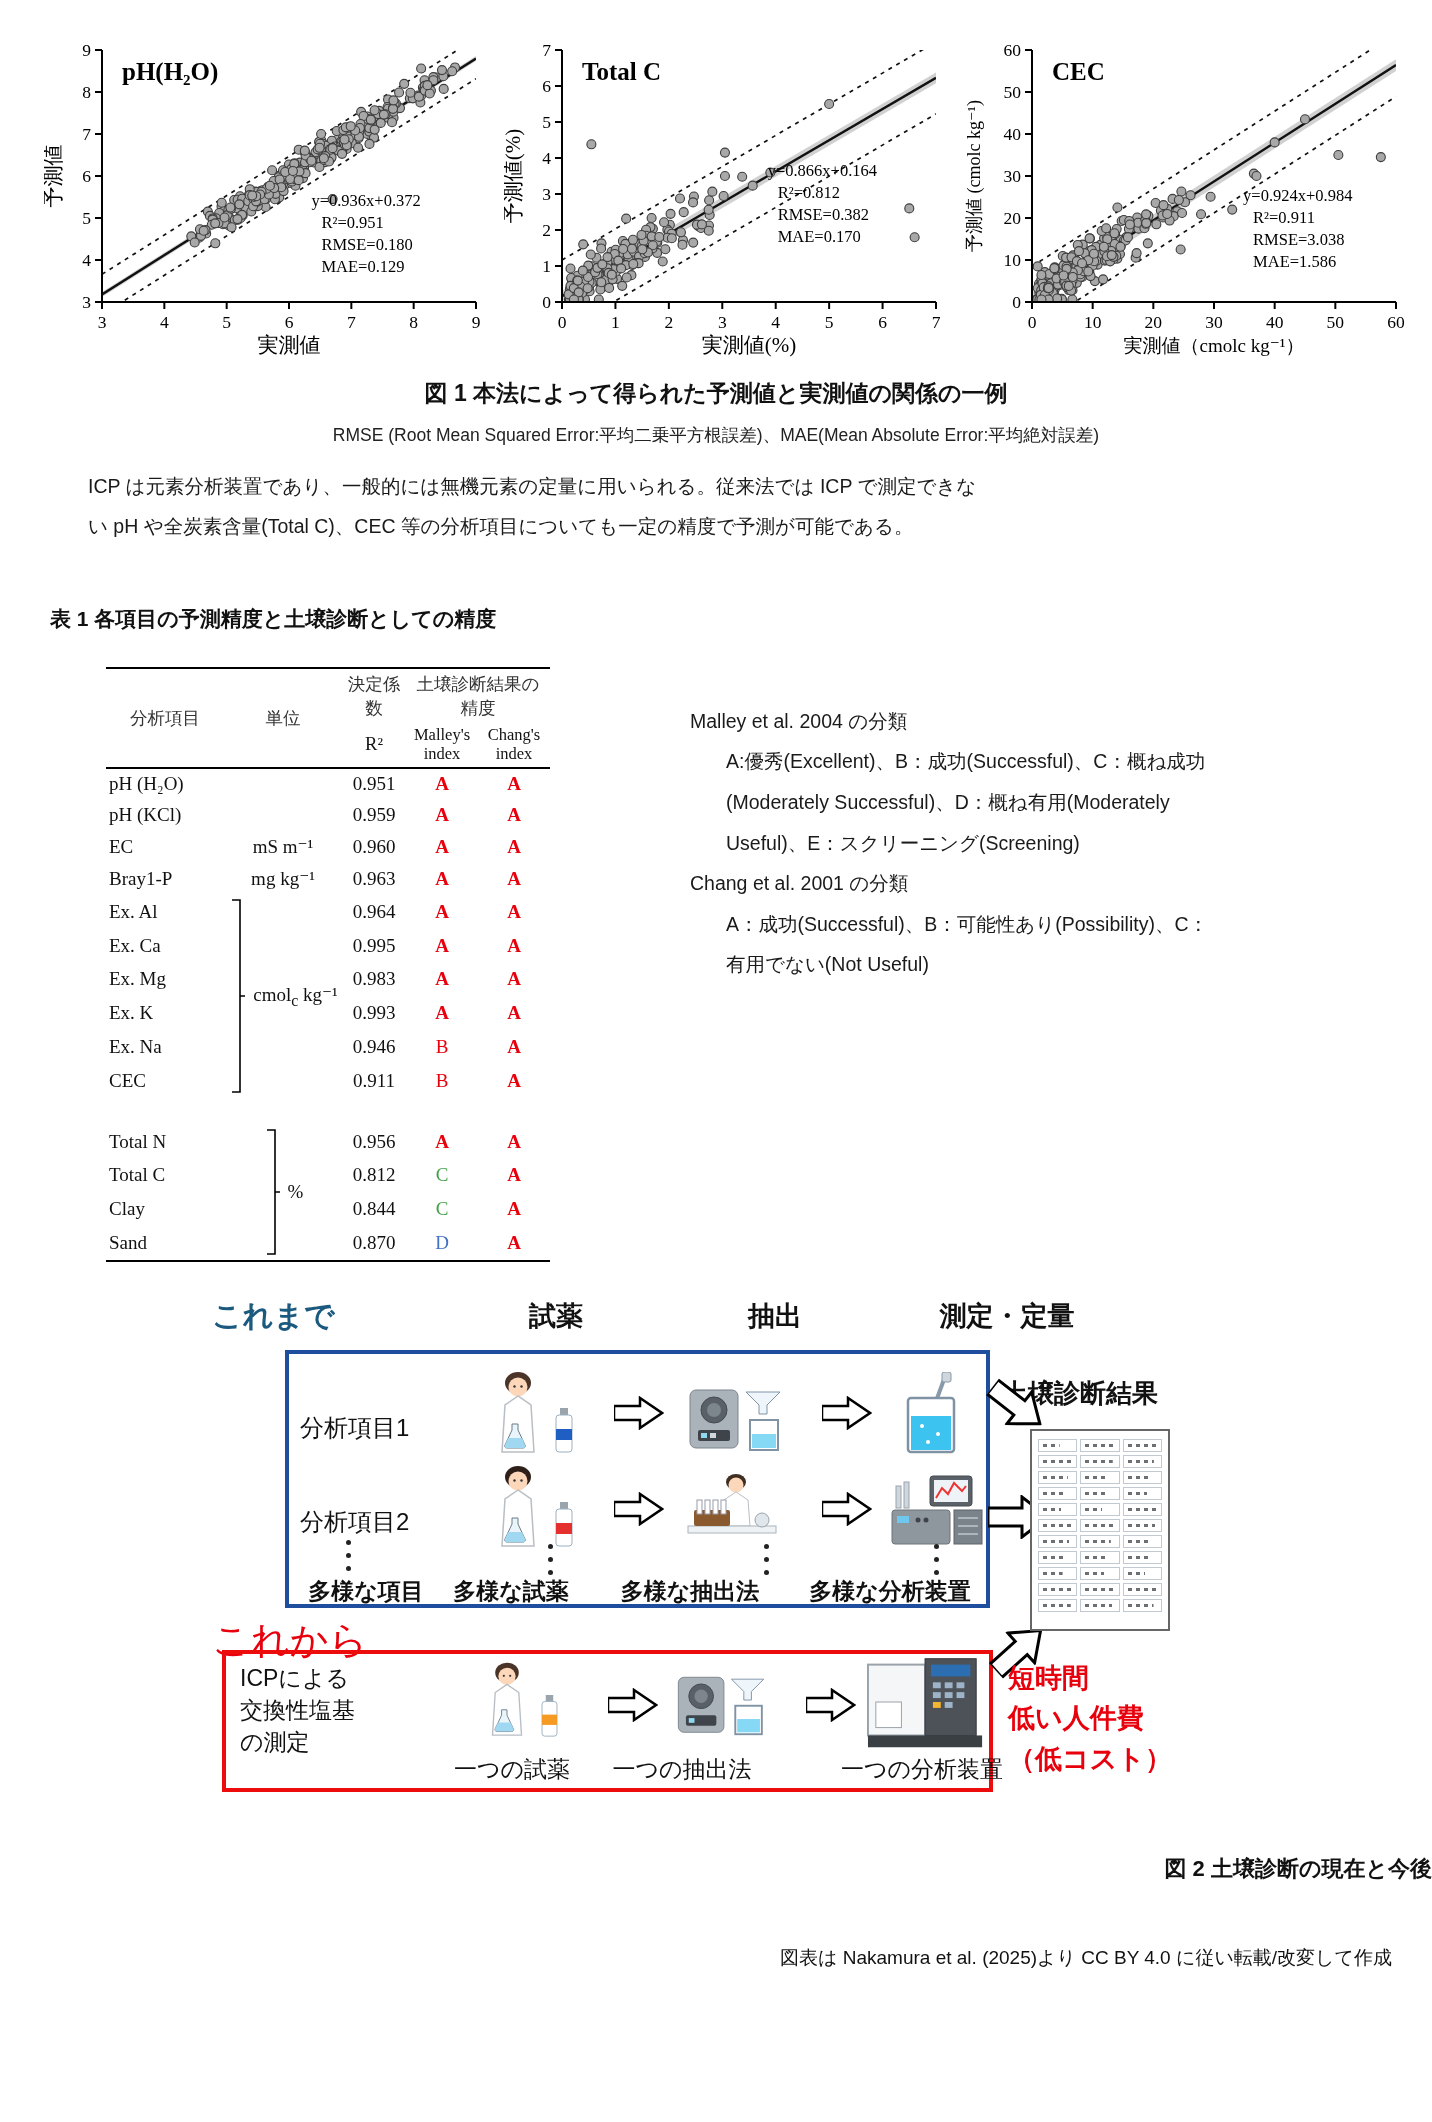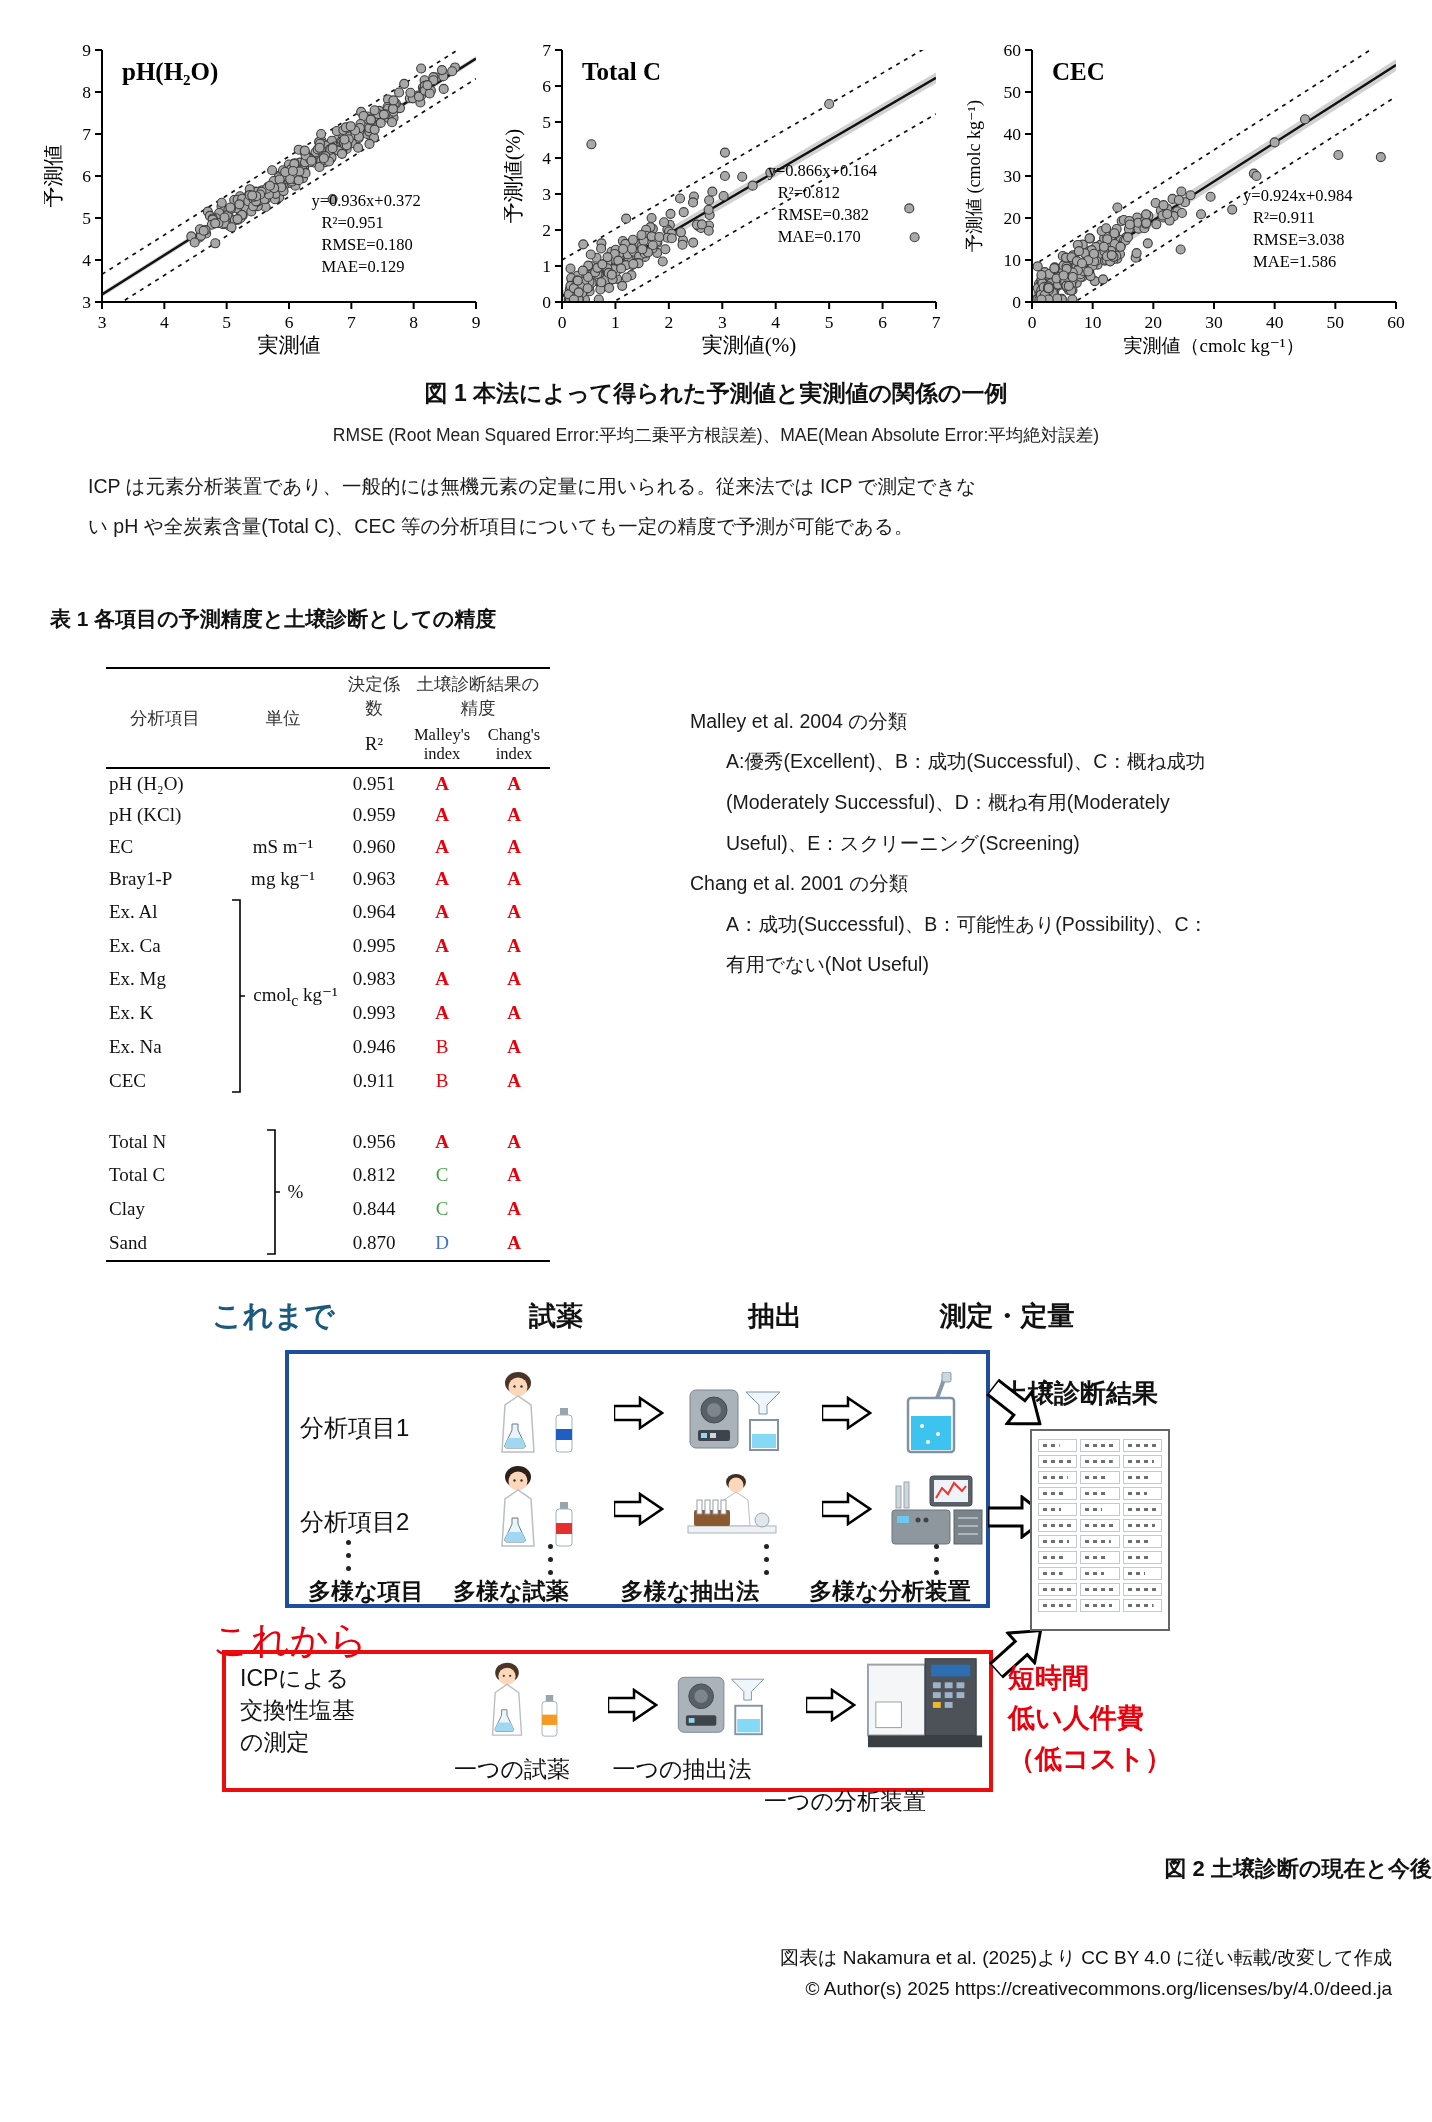--- a/index.html
+++ b/index.html
@@ -1284,21 +1284,21 @@
         <rect x="68" y="38" width="8" height="6" fill="#9fb3c8"></rect>
         <rect x="80" y="38" width="8" height="6" fill="#9fb3c8"></rect>
         <rect x="92" y="38" width="8" height="6" fill="#9fb3c8"></rect>
         <rect x="68" y="48" width="8" height="6" fill="#f2b632"></rect>
         <rect x="80" y="48" width="8" height="6" fill="#9fb3c8"></rect>
         <rect x="2" y="82" width="116" height="12" fill="#3a3f44"></rect>
       </svg>
 
     <div class="f2-abs f2-onelabel" style="left:424px;width:146px;text-align:right;">一つの試薬</div>
     <div class="f2-abs f2-onelabel" style="left:596px;width:172px;">一つの抽出法</div>
-    <div class="f2-abs f2-onelabel" style="left:743px;width:204px;margin-top:32px;">一つの分析装置</div>
+    <div class="f2-abs f2-onelabel" style="left:820px;width:204px;">一つの分析装置</div>
 
     <svg class="f2-abs" style="left:986px;top:92px;transform:rotate(38deg);" width="62" height="44" viewBox="0 0 62 44">
         <polygon points="0,13 34,13 34,2 60,22 34,42 34,31 0,31" fill="#fff" stroke="#000" stroke-width="3"></polygon>
       </svg>
     <svg class="f2-abs" style="left:988px;top:203px;" width="62" height="44" viewBox="0 0 62 44">
         <polygon points="0,13 34,13 34,2 60,22 34,42 34,31 0,31" fill="#fff" stroke="#000" stroke-width="3"></polygon>
       </svg>
     <svg class="f2-abs" style="left:988px;top:336px;transform:rotate(-42deg);" width="62" height="44" viewBox="0 0 62 44">
         <polygon points="0,13 34,13 34,2 60,22 34,42 34,31 0,31" fill="#fff" stroke="#000" stroke-width="3"></polygon>
       </svg>
@@ -1345,15 +1345,14 @@
       <div>短時間</div>
       <div>低い人件費</div>
       <div>（低コスト）</div>
     </div>
   </div>
 
   <div class="fig2-caption">図 2  土壌診断の現在と今後</div>
 
   <div class="credits">
     <div>図表は Nakamura et al. (2025)より CC BY 4.0 に従い転載/改変して作成</div>
-    <div>© Author(s) 2025 https://creativecommons.org/licenses/by/4.0/deed.ja</div>
   </div>
 </div>
 
 </body></html>

